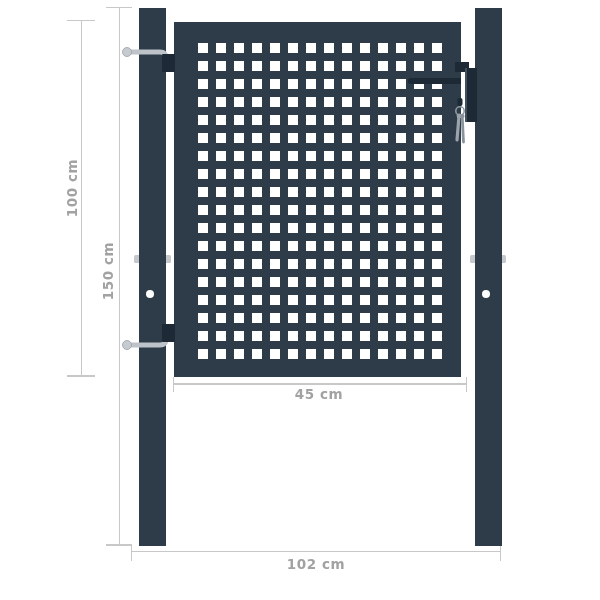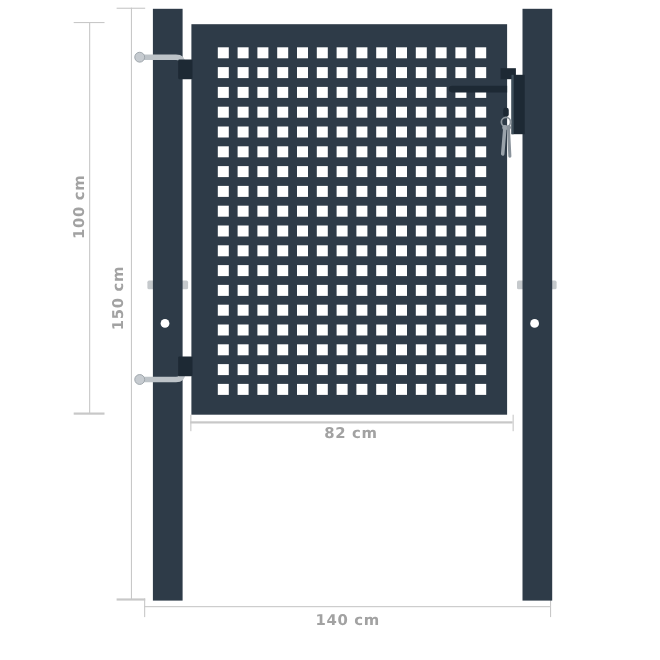--- a/index.html
+++ b/index.html
@@ -47,26 +47,26 @@
   <div class="dim-label rot" style="left:72px;top:188px">100 cm</div>
 
   <div class="dim vline" style="left:118.5px;top:7px;height:538px"></div>
   <div class="dim hcap" style="left:106px;top:6.5px;width:26px"></div>
   <div class="dim hcap" style="left:106px;top:544px;width:26px"></div>
   <div class="dim-label rot" style="left:108px;top:271px">150 cm</div>
 
   <div class="dim hline" style="left:173px;top:383px;width:293px"></div>
   <div class="dim vtick" style="left:172.5px;top:377px;height:15px"></div>
   <div class="dim vtick" style="left:465.5px;top:377px;height:15px"></div>
-  <div class="dim-label hcenter" style="left:319px;top:386px">82 cm</div>
+  <div class="dim-label hcenter" style="left:319px;top:386px">45 cm</div>
 
   <div class="dim hline" style="left:131px;top:550.5px;width:369px"></div>
   <div class="dim vtick" style="left:130.5px;top:544px;height:17px"></div>
   <div class="dim vtick" style="left:499.5px;top:544px;height:17px"></div>
-  <div class="dim-label hcenter" style="left:316px;top:556px">140 cm</div>
+  <div class="dim-label hcenter" style="left:316px;top:556px">102 cm</div>
 
   <div class="tab" style="left:134px;top:255px"></div>
   <div class="tab" style="left:163px;top:255px"></div>
   <div class="tab" style="left:470px;top:255px"></div>
   <div class="tab" style="left:498px;top:255px"></div>
 
   <div class="post" style="left:139px"></div>
   <div class="post" style="left:475px"></div>
 
   <div class="dot" style="left:146px;top:290px"></div>

